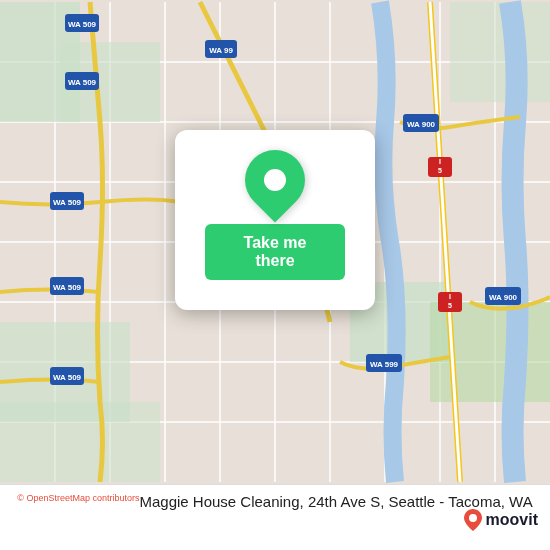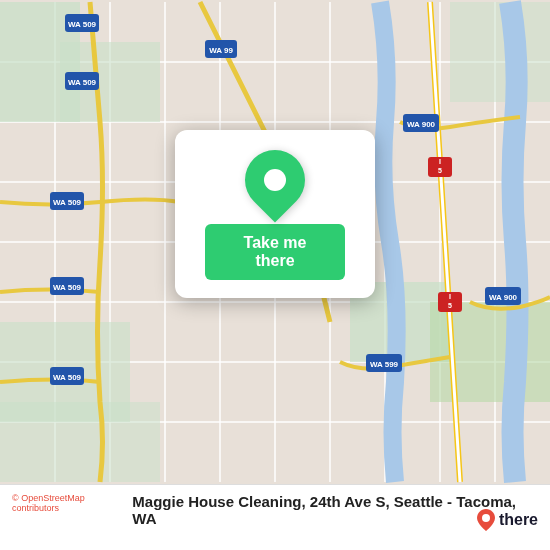--- a/index.html
+++ b/index.html
@@ -30,21 +30,21 @@
 
     
     #location-card {
       position: absolute;
       top: 130px;
       left: 50%;
       transform: translateX(-50%);
       background: white;
       border-radius: 12px;
       box-shadow: 0 4px 20px rgba(0,0,0,0.3);
-      padding: 20px 30px 18px 30px;
+      padding: 20px 30px 30px 30px;
       display: flex;
       flex-direction: column;
       align-items: center;
       width: 200px;
       z-index: 10;
     }
 
     #pin-icon-wrap {
       width: 60px;
       height: 60px;
@@ -93,21 +93,21 @@
     }
 
     #attribution {
       font-size: 9px;
       color: #e74c3c;
       margin-bottom: 3px;
     }
 
     #location-name {
       font-size: 15px;
-      font-weight: 700;
+      font-weight: 400;
       color: #222;
     }
 
     #moovit-logo {
       position: absolute;
       right: 12px;
       top: 50%;
       transform: translateY(-50%);
       display: flex;
       align-items: center;
@@ -226,15 +226,15 @@
 
 <div id="bottom-bar">
   <div id="attribution">© OpenStreetMap contributors</div>
   <div id="location-name">Maggie House Cleaning, 24th Ave S, Seattle - Tacoma, WA</div>
 
   <div id="moovit-logo">
     <svg id="moovit-pin" viewBox="0 0 18 22" xmlns="http://www.w3.org/2000/svg">
       <path d="M9 0C4 0 0 4 0 9c0 6 9 13 9 13s9-7 9-13c0-5-4-9-9-9z" fill="#e74c3c"></path>
       <circle cx="9" cy="9" r="4" fill="white"></circle>
     </svg>
-    <span id="moovit-text">there</span>
+    <span id="moovit-text">moovit</span>
   </div>
 </div>
 
 </body></html>

